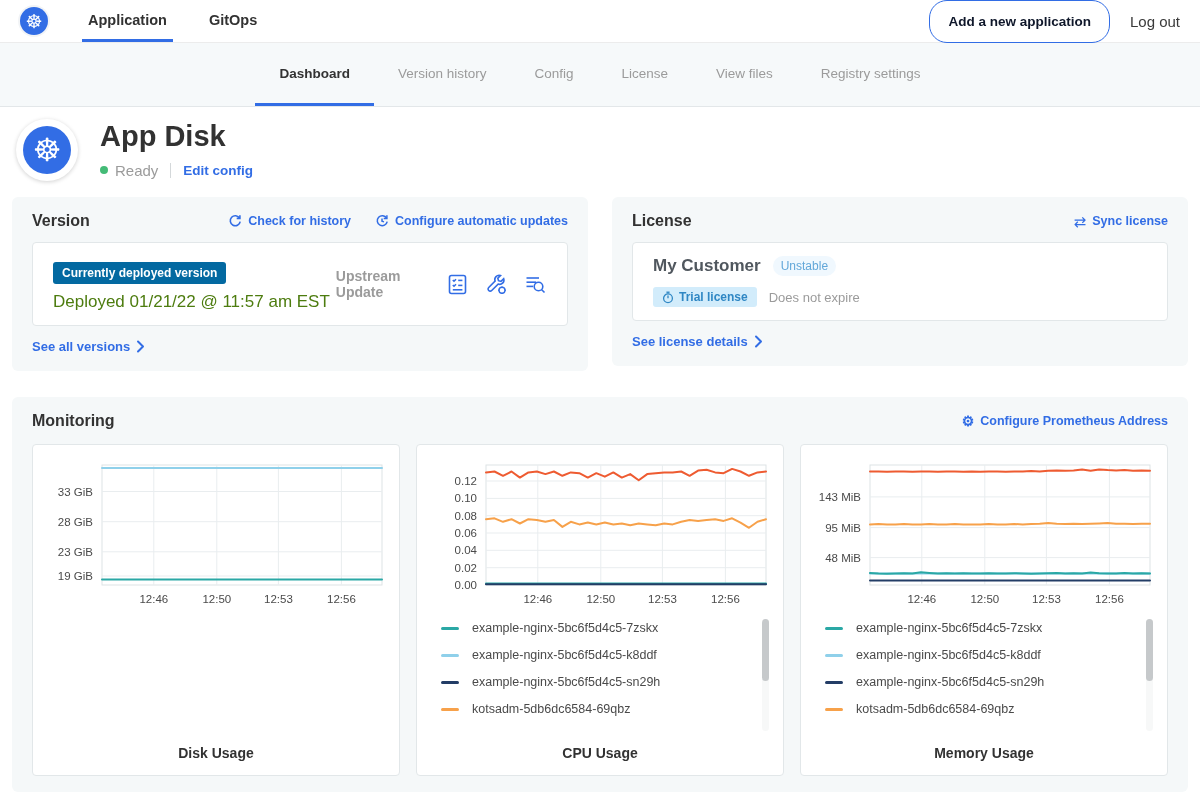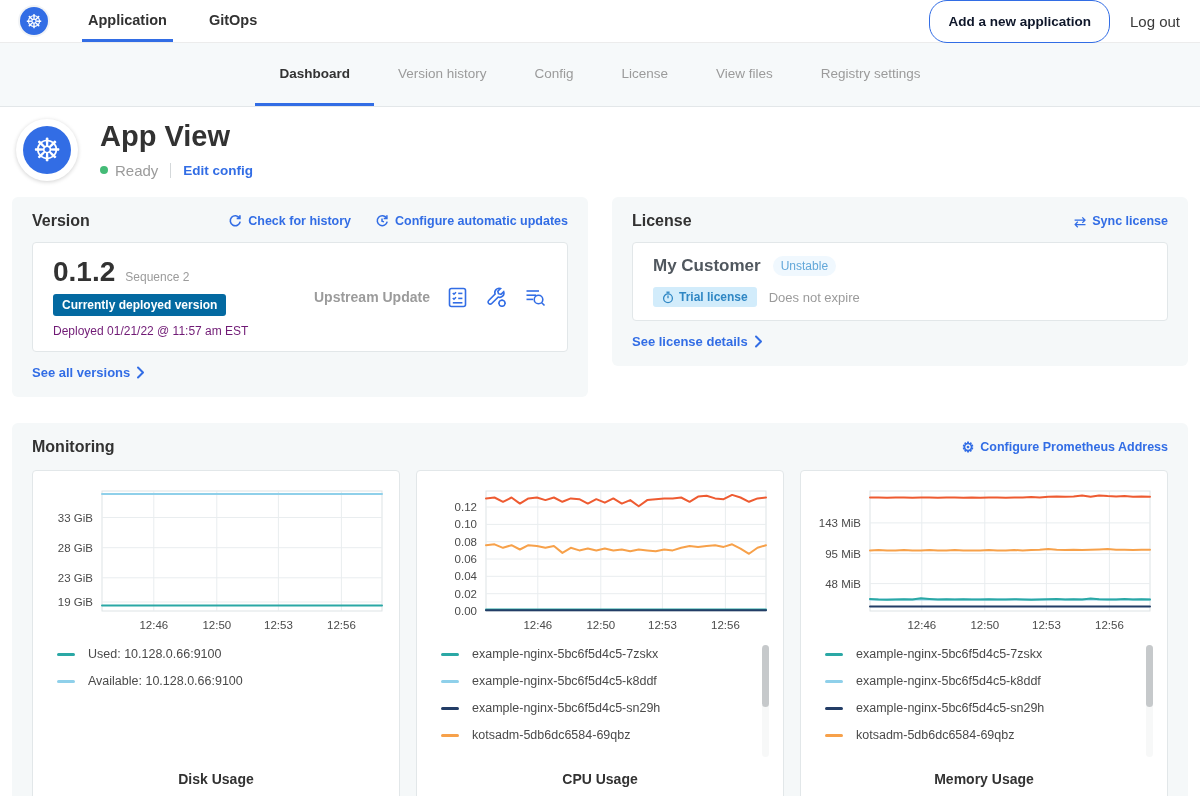--- a/index.html
+++ b/index.html
@@ -52,21 +52,21 @@
   .panel-actions { display:flex; gap:24px; font-size:12.5px; }
   .inner-card { background:#fff; border:1px solid #e2e7e9; border-radius:4px; margin-top:12px; padding:13px 20px; }
   
   .ver-flex { display:flex; align-items:center; }
   .ver-left { min-width:255px; }
   .ver-number-row { display:flex; align-items:baseline; }
   .ver-number { font-size:28px; font-weight:700; color:#323232; }
   .ver-seq { font-size:12px; color:#9b9b9b; margin-left:10px; }
   .badge-green { display:inline-block; margin-top:6px; background:#0369a1; color:#fff;
     font-size:12px; font-weight:700; padding:4px 9px; border-radius:3px; }
-  .deployed { font-size:12px; color:#701a75; margin-top:8px; }
+  .deployed { font-size:17px; color:#4d7c0f; margin-top:8px; }
   .ver-source { flex:1; font-size:14px; font-weight:700; color:#9b9b9b; padding-left:6px; }
   .ver-icons { display:flex; gap:16px; align-items:center; }
   .ver-icons svg { cursor:pointer; }
   .see-link { font-size:13px; margin-top:13px; display:inline-flex; }
   
   .lic-row1 { display:flex; align-items:center; }
   .customer { font-size:17px; font-weight:700; color:#50575e; }
   .badge-channel { margin-left:12px; background:#f0f8fe; color:#62a7d9; font-size:12px;
     padding:3px 8px; border-radius:10px; }
   .lic-row2 { display:flex; align-items:center; margin-top:11px; }
@@ -129,21 +129,21 @@
   <div class="sub-tab">
       <span>Registry settings</span>
     </div>
 </div>
 
 <div class="app-header">
   <div class="app-icon-wrap">
     <div class="app-icon">☸</div>
   </div>
   <div class="app-title-col">
-    <h1 class="app-title">App View</h1>
+    <h1 class="app-title">App Disk</h1>
     <div class="status-row">
       <span class="status-dot"></span>
       <span class="status-text">Ready</span>
       <span class="vdiv"></span>
       <a class="link edit-config">Edit config</a>
     </div>
   </div>
 </div>
 
 <div class="cards-row">
@@ -165,24 +165,20 @@
               <polyline points="11.9,1.2 11.9,4.4 8.7,4.4"></polyline>
               <polyline points="7,4.6 7,7.2 9,7.9"></polyline>
           </svg>
           <span>Configure automatic updates</span>
         </a>
       </div>
     </div>
     <div class="inner-card">
       <div class="ver-flex">
         <div class="ver-left">
-          <div class="ver-number-row">
-            <span class="ver-number">0.1.2</span>
-            <span class="ver-seq">Sequence 2</span>
-          </div>
           <span class="badge-green">Currently deployed version</span>
           <div class="deployed">Deployed 01/21/22 @ 11:57 am EST</div>
         </div>
         <div class="ver-source">Upstream Update</div>
         <div class="ver-icons">
           <svg width="23" height="23" viewBox="0 0 23 23" fill="none" stroke="#326de5" stroke-width="1.6">
             <rect x="3.5" y="2.5" width="16" height="18" rx="2"></rect>
             <polyline points="6.8,7 8,8.2 10,6.2"></polyline>
               <line x1="12.2" y1="7.4" x2="16.4" y2="7.4"></line>
             <polyline points="6.8,12 8,13.2 10,11.2"></polyline>
@@ -279,30 +275,20 @@
           <text x="47" y="38.5" text-anchor="end" font-size="11.5" fill="#4a4a4a" font-family="Liberation Sans, sans-serif">33 GiB</text>
           <line x1="56" y1="64.7" x2="336" y2="64.7" stroke="#e9edef" stroke-width="1"></line>
           <text x="47" y="68.7" text-anchor="end" font-size="11.5" fill="#4a4a4a" font-family="Liberation Sans, sans-serif">28 GiB</text>
           <line x1="56" y1="94.8" x2="336" y2="94.8" stroke="#e9edef" stroke-width="1"></line>
           <text x="47" y="98.8" text-anchor="end" font-size="11.5" fill="#4a4a4a" font-family="Liberation Sans, sans-serif">23 GiB</text>
           <line x1="56" y1="119.0" x2="336" y2="119.0" stroke="#e9edef" stroke-width="1"></line>
           <text x="47" y="123" text-anchor="end" font-size="11.5" fill="#4a4a4a" font-family="Liberation Sans, sans-serif">19 GiB</text>
           <polyline points="56.0,11.0 336.0,11.0" fill="none" stroke="#8fd0ea" stroke-width="2" stroke-linejoin="round" stroke-linecap="round"></polyline>
           <polyline points="56.0,122.6 336.0,122.6" fill="none" stroke="#2aa8a5" stroke-width="2" stroke-linejoin="round" stroke-linecap="round"></polyline>
         </svg>
-      <div class="legend">
-          <div class="legend-item">
-            <span class="dash" style="background: rgb(42, 168, 165);"></span>
-            <span>Used: 10.128.0.66:9100</span>
-          </div>
-          <div class="legend-item">
-            <span class="dash" style="background: rgb(143, 208, 234);"></span>
-            <span>Available: 10.128.0.66:9100</span>
-          </div>
-        </div>
       <div class="chart-title">Disk Usage</div>
     </div>
 
     <div class="chart-card">
       <svg class="chart-svg" preserveAspectRatio="xMidYMid meet" viewBox="0 0 340 152">
           <rect x="56" y="8" width="280" height="120" fill="#ffffff" stroke="#dde3e5" stroke-width="1"></rect>
           <line x1="107.8" y1="8" x2="107.8" y2="128" stroke="#e9edef" stroke-width="1"></line>
           <text x="107.8" y="146" text-anchor="middle" font-size="11.5" fill="#4a4a4a" font-family="Liberation Sans, sans-serif">12:46</text>
           <line x1="170.8" y1="8" x2="170.8" y2="128" stroke="#e9edef" stroke-width="1"></line>
           <text x="170.8" y="146" text-anchor="middle" font-size="11.5" fill="#4a4a4a" font-family="Liberation Sans, sans-serif">12:50</text>

